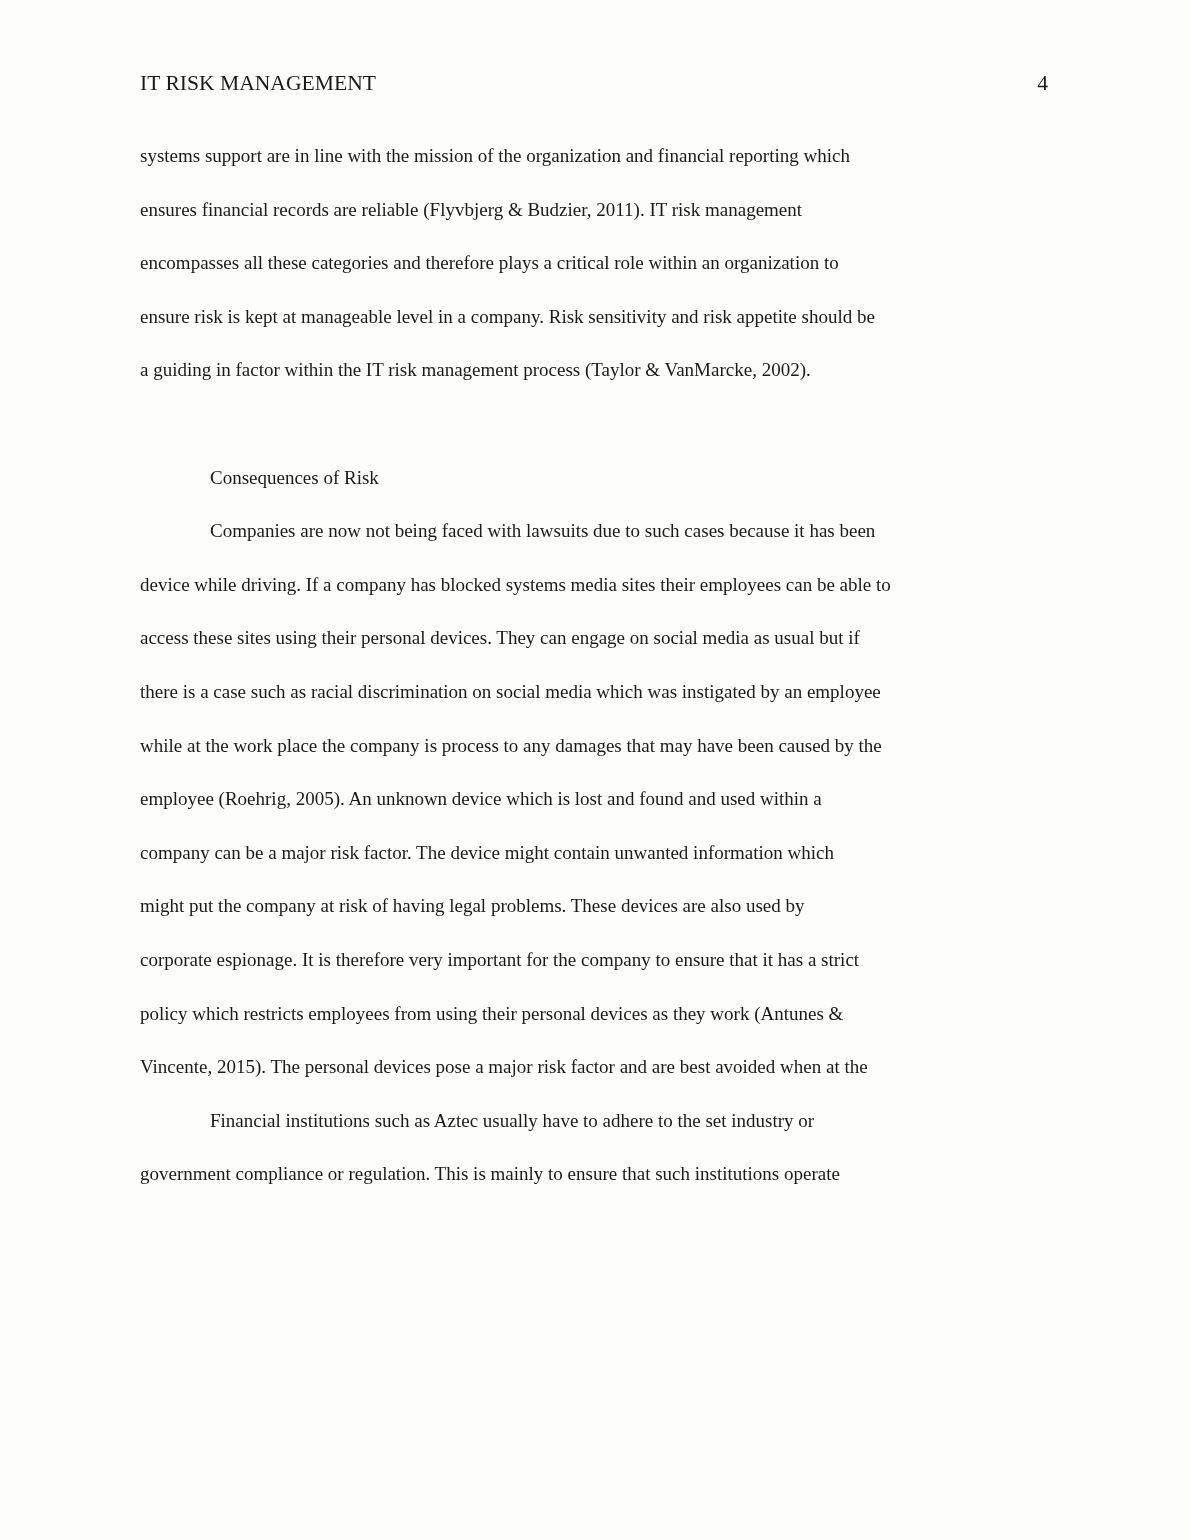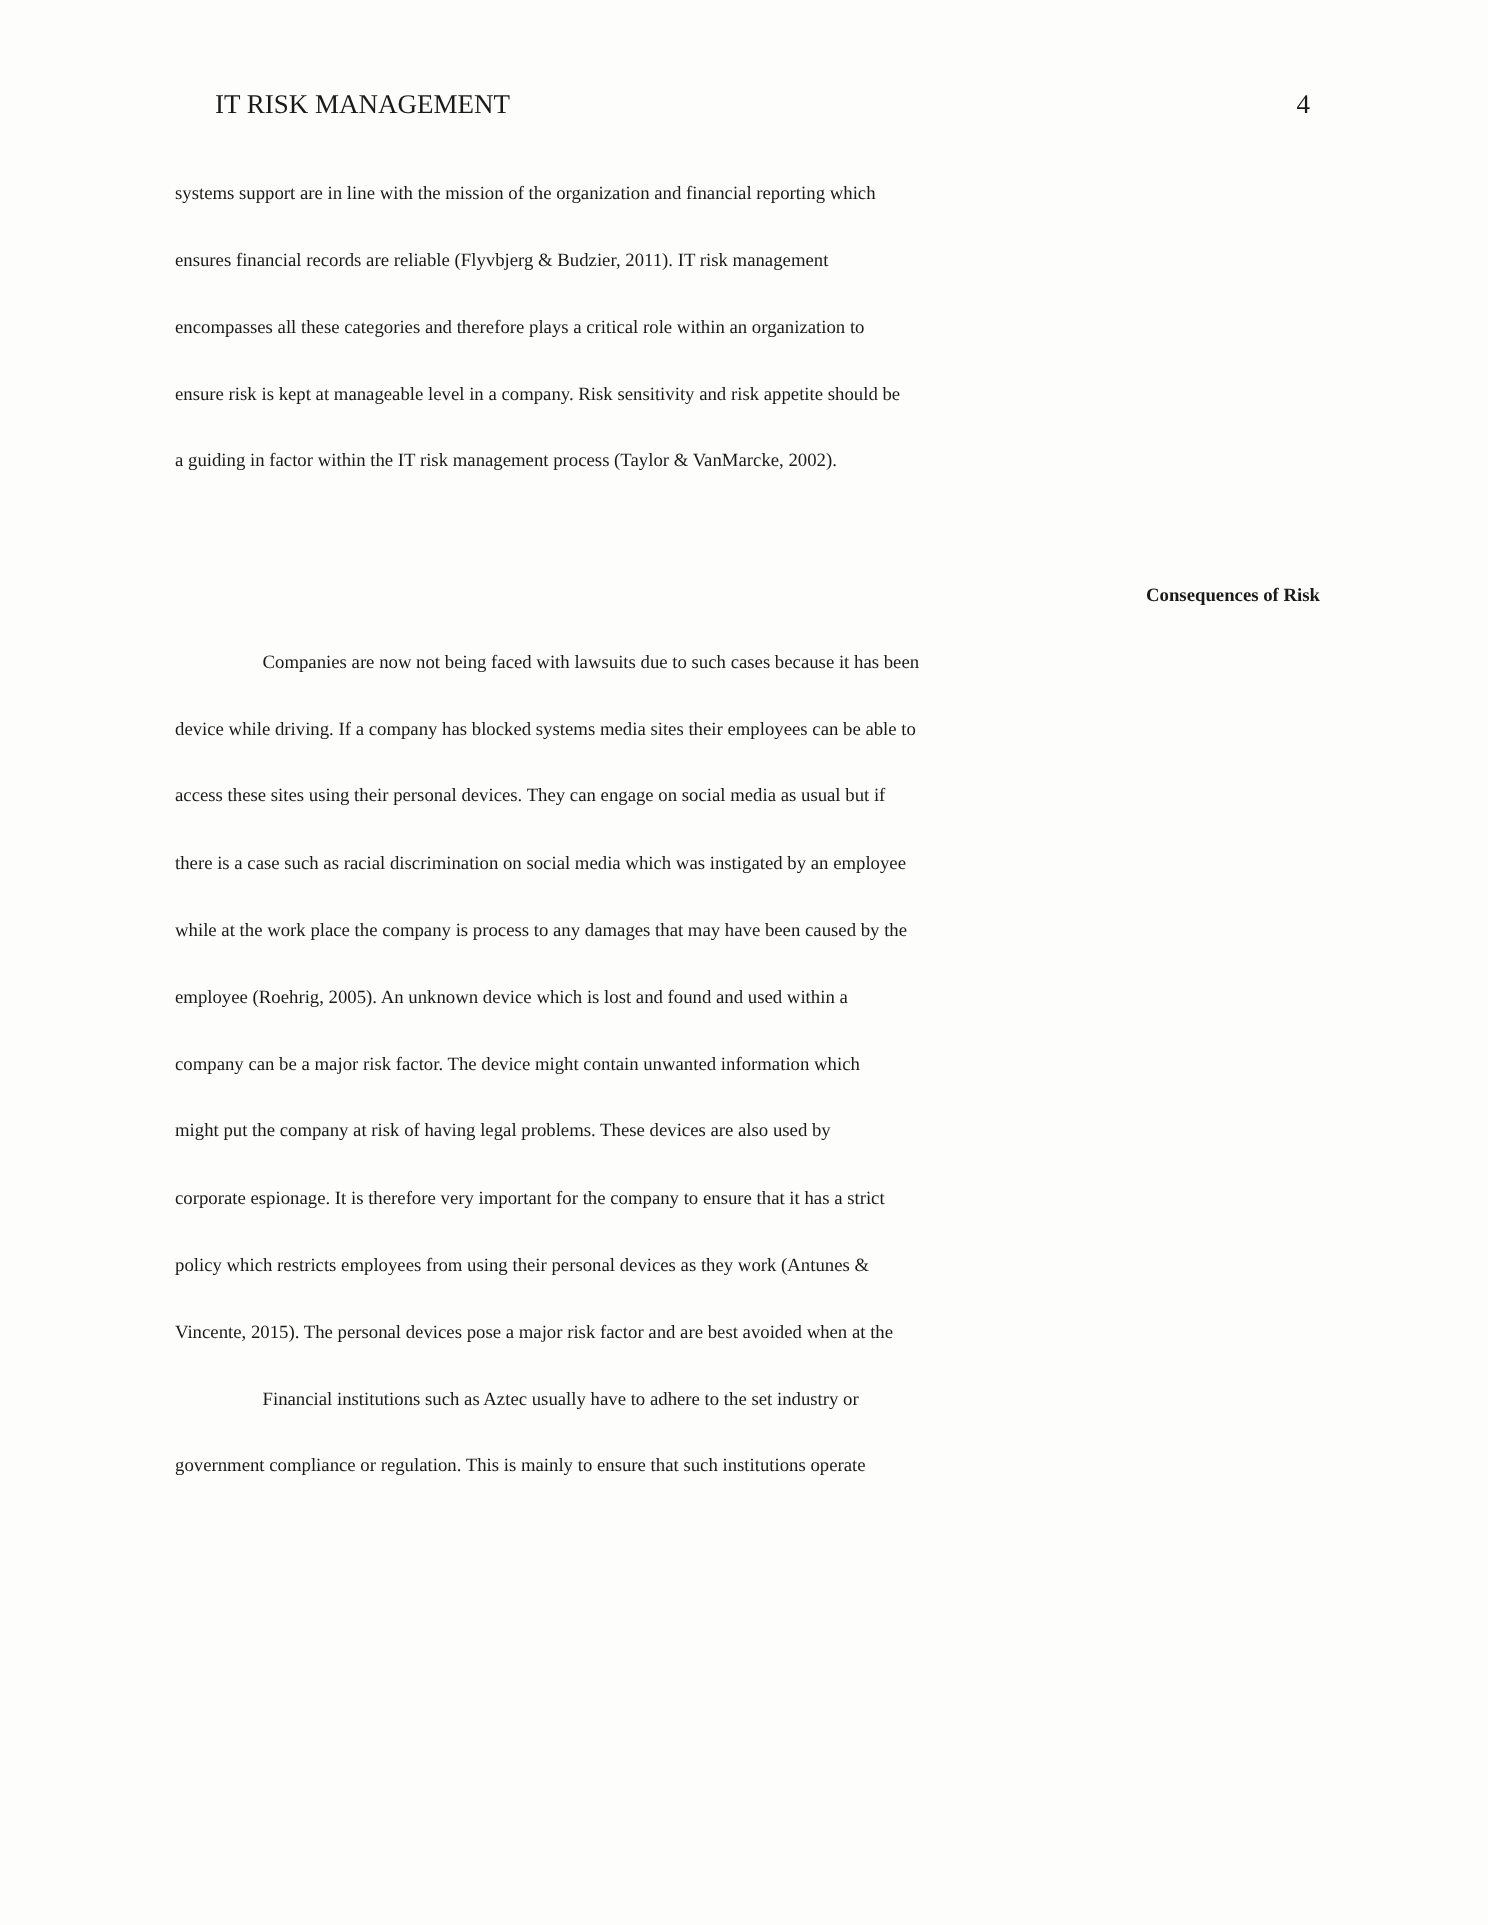--- a/index.html
+++ b/index.html
@@ -24,37 +24,35 @@
     position: absolute;
     left: 140px;
     right: 142px;
     top: 70px;
     display: flex;
     justify-content: space-between;
     align-items: center;
     font-size: 21.6px;
     line-height: 1.25;
     white-space: nowrap;
-    margin-left: 32px;
   }
   .doc-body {
     position: absolute;
     left: 140px;
     top: 129px;
     width: 916px;
-    font-size: 15px;
+    font-size: 19px;
   }
   .line {
     height: 53.6px;
     line-height: 53.6px;
     white-space: nowrap;
   }
   .heading {
-    font-weight: bold;
-    text-align: right;
+    font-weight: normal;
   }
   .indent {
     padding-left: 70px;
   }
   .spacer {
     height: 53.6px;
   }
 </style>
 </head>
 <body>

